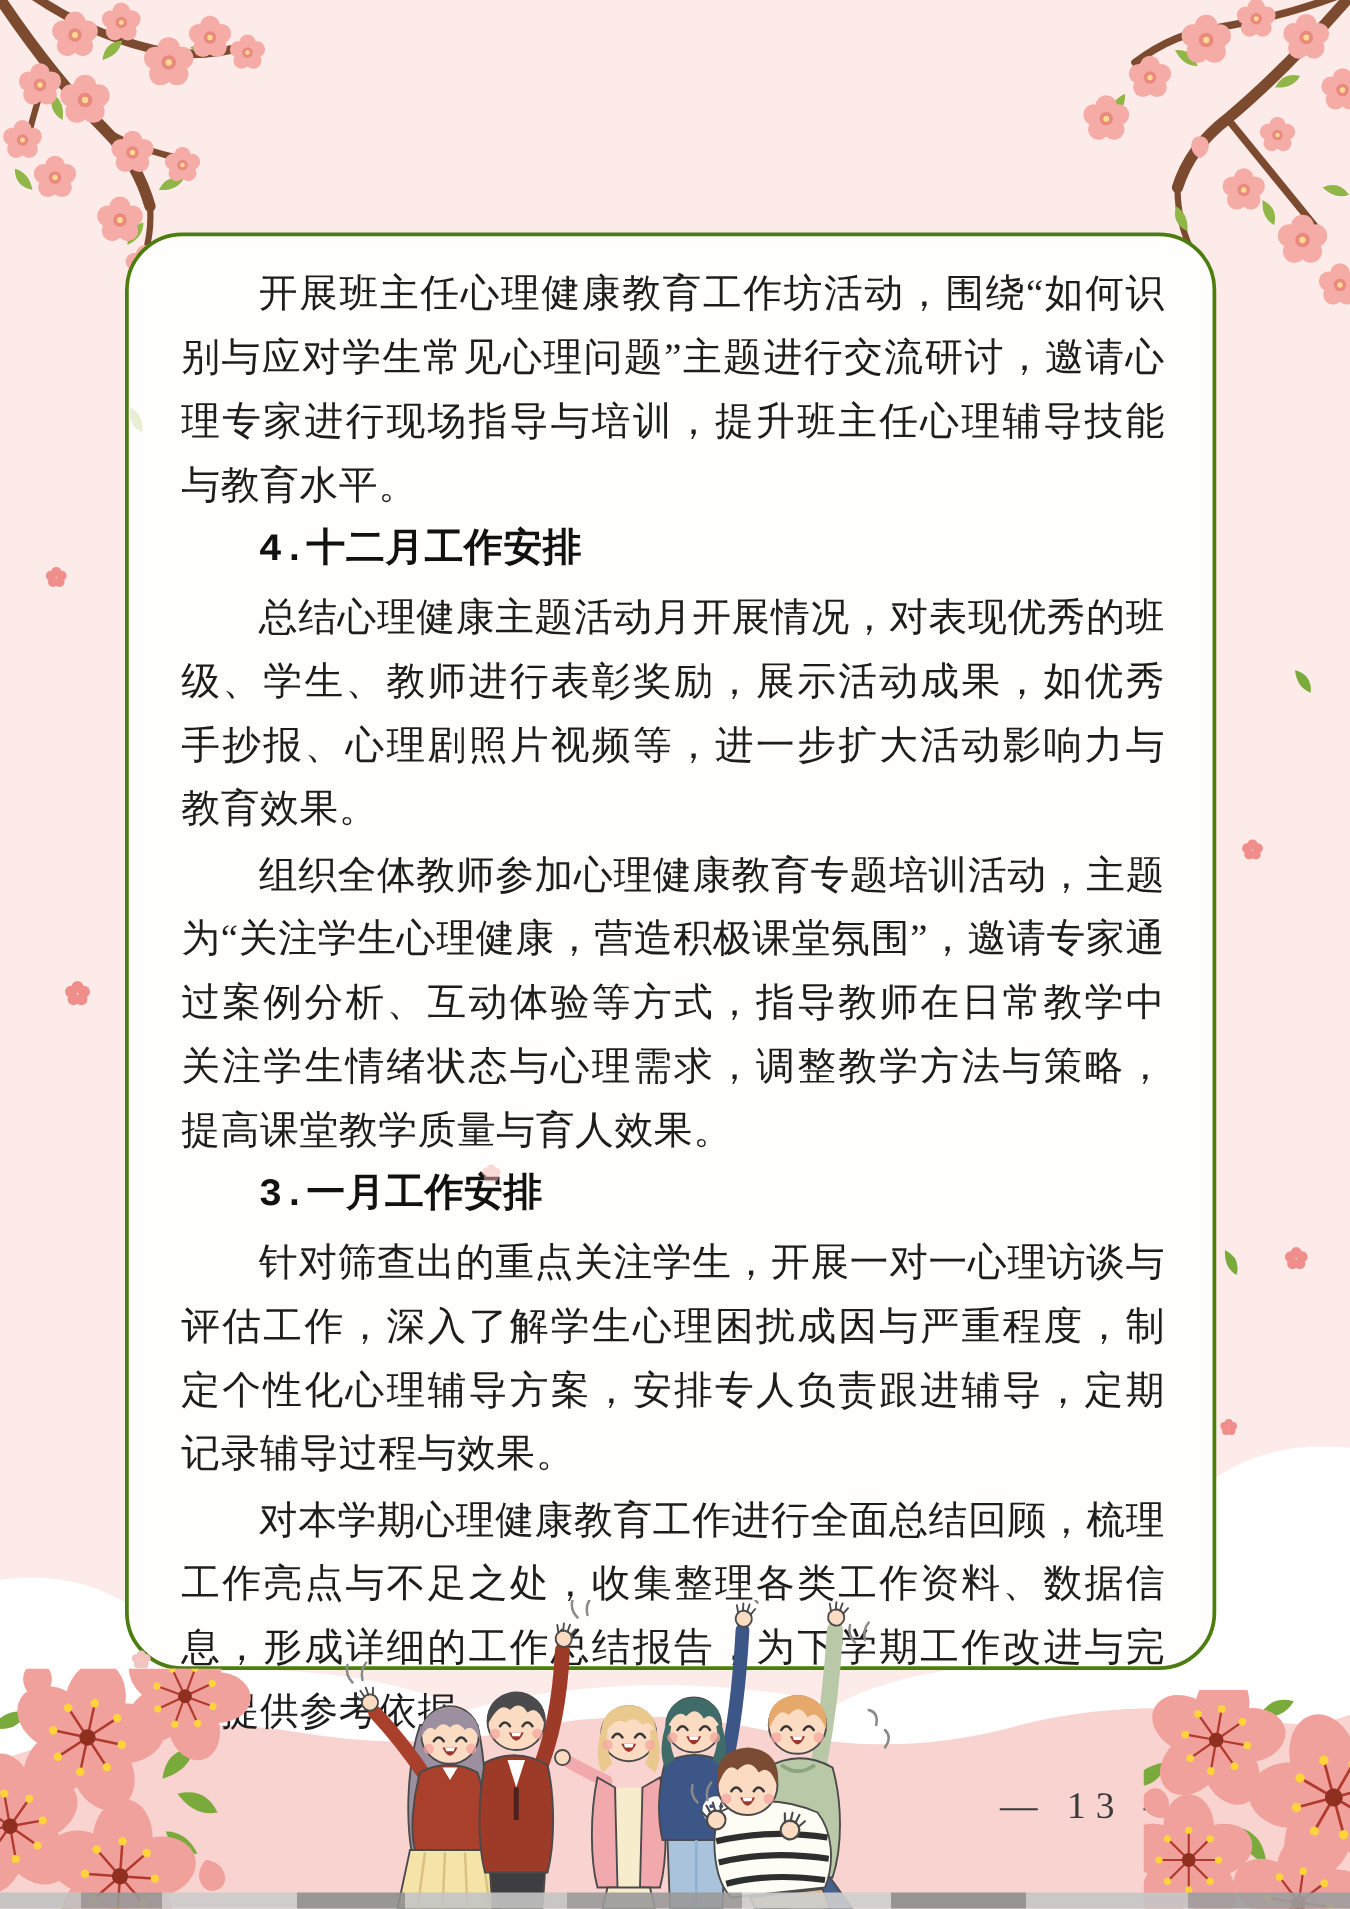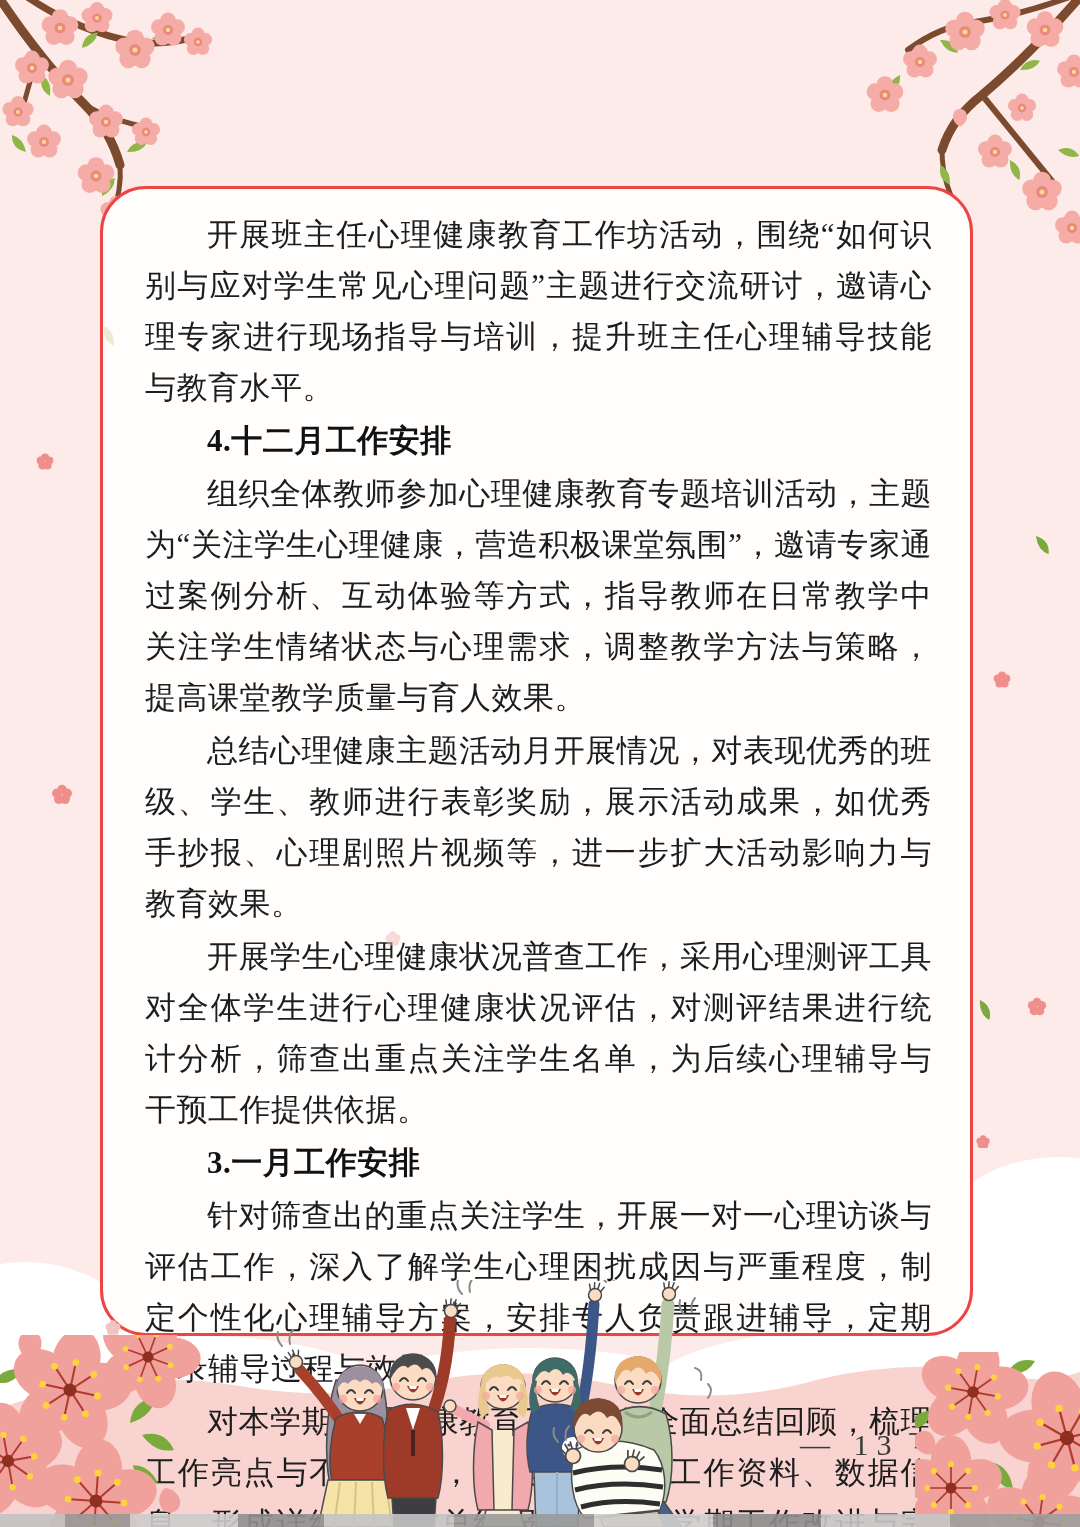--- a/index.html
+++ b/index.html
@@ -1,25 +1,25 @@
 <!DOCTYPE html>
 <html><head>
 <meta charset="utf-8">
 <style>
   html,body{margin:0;padding:0;}
   body{width:1080px;height:1527px;position:relative;overflow:hidden;
        background:#fcebe8;font-family:"Liberation Serif",serif;}
   .abs{position:absolute;}
   
   .card{position:absolute;left:100px;top:186px;width:873px;height:1150px;
-        box-sizing:border-box;background:#fffefd;border:3px solid #ef4444;
+        box-sizing:border-box;background:#fffefd;border:3px solid #4d7c0f;
         border-radius:46px;z-index:5;padding:20px 38px 0 42px;}
   .card p{margin:0 0 2px 0;text-indent:2em;font-size:31px;line-height:51px;
           text-align:justify;color:#1d1d1d;letter-spacing:0.5px;}
-  .card p.heading{font-weight:bold;color:#111;margin:2px 0 2px 0;}
+  .card p.heading{font-weight:bold;color:#111;margin:2px 0 2px 0;font-family:Liberation Mono, monospace;}
   
   .page-number{position:absolute;left:800px;top:1428px;z-index:6;
                font-size:30px;color:#3a3a3a;letter-spacing:8px;white-space:nowrap;}
   
   .edge-strip{position:absolute;left:0;bottom:0;width:1080px;height:13px;z-index:9;
       background:linear-gradient(90deg,#c2c2c2 0%,#c2c2c2 6%,#989898 6%,#989898 12%,
       #cccccc 12%,#cccccc 22%,#8f8f8f 22%,#8f8f8f 30%,#c4c4c4 30%,#c4c4c4 42%,
       #9a9a9a 42%,#9a9a9a 55%,#cfcfcf 55%,#cfcfcf 66%,#8d8d8d 66%,#8d8d8d 76%,
       #c6c6c6 76%,#c6c6c6 88%,#9e9e9e 88%,#9e9e9e 100%);opacity:.9;}
   svg{display:block;}
@@ -175,23 +175,22 @@
   </g>
   <g fill="#7aa93c">
     <use href="#leaf" transform="translate(1036,536) rotate(140)"></use>
     <use href="#leaf" transform="translate(980,1000) rotate(150)"></use>
   </g>
 </svg>
 
 <div class="card">
   <p class="body">开展班主任心理健康教育工作坊活动，围绕“如何识别与应对学生常见心理问题”主题进行交流研讨，邀请心理专家进行现场指导与培训，提升班主任心理辅导技能与教育水平。</p>
   <p class="heading">4.十二月工作安排</p>
+  <p class="body">总结心理健康主题活动月开展情况，对表现优秀的班级、学生、教师进行表彰奖励，展示活动成果，如优秀手抄报、心理剧照片视频等，进一步扩大活动影响力与教育效果。</p>
   <p class="body">组织全体教师参加心理健康教育专题培训活动，主题为“关注学生心理健康，营造积极课堂氛围”，邀请专家通过案例分析、互动体验等方式，指导教师在日常教学中关注学生情绪状态与心理需求，调整教学方法与策略，提高课堂教学质量与育人效果。</p>
-  <p class="body">总结心理健康主题活动月开展情况，对表现优秀的班级、学生、教师进行表彰奖励，展示活动成果，如优秀手抄报、心理剧照片视频等，进一步扩大活动影响力与教育效果。</p>
-  <p class="body">开展学生心理健康状况普查工作，采用心理测评工具对全体学生进行心理健康状况评估，对测评结果进行统计分析，筛查出重点关注学生名单，为后续心理辅导与干预工作提供依据。</p>
   <p class="heading">3.一月工作安排</p>
   <p class="body">针对筛查出的重点关注学生，开展一对一心理访谈与评估工作，深入了解学生心理困扰成因与严重程度，制定个性化心理辅导方案，安排专人负责跟进辅导，定期记录辅导过程与效果。</p>
   <p class="body">对本学期心理健康教育工作进行全面总结回顾，梳理工作亮点与不足之处，收集整理各类工作资料、数据信息，形成详细的工作总结报告，为下学期工作改进与完善提供参考依据。</p>
 </div>
 
 <svg class="abs z6" style="left:0;top:0;pointer-events:none" width="1080" height="1527" viewBox="0 0 1080 1527">
   <use href="#scatterpetal" transform="translate(393,939) scale(0.9)" fill="#f3b7b2" opacity="0.5"></use>
   <use href="#leaf" transform="translate(114,346) rotate(-30)" fill="#cfd9a0" opacity="0.45"></use>
   <use href="#scatterpetal" transform="translate(113,1328) scale(0.9)" fill="#f3c3bf"></use>
 </svg>

